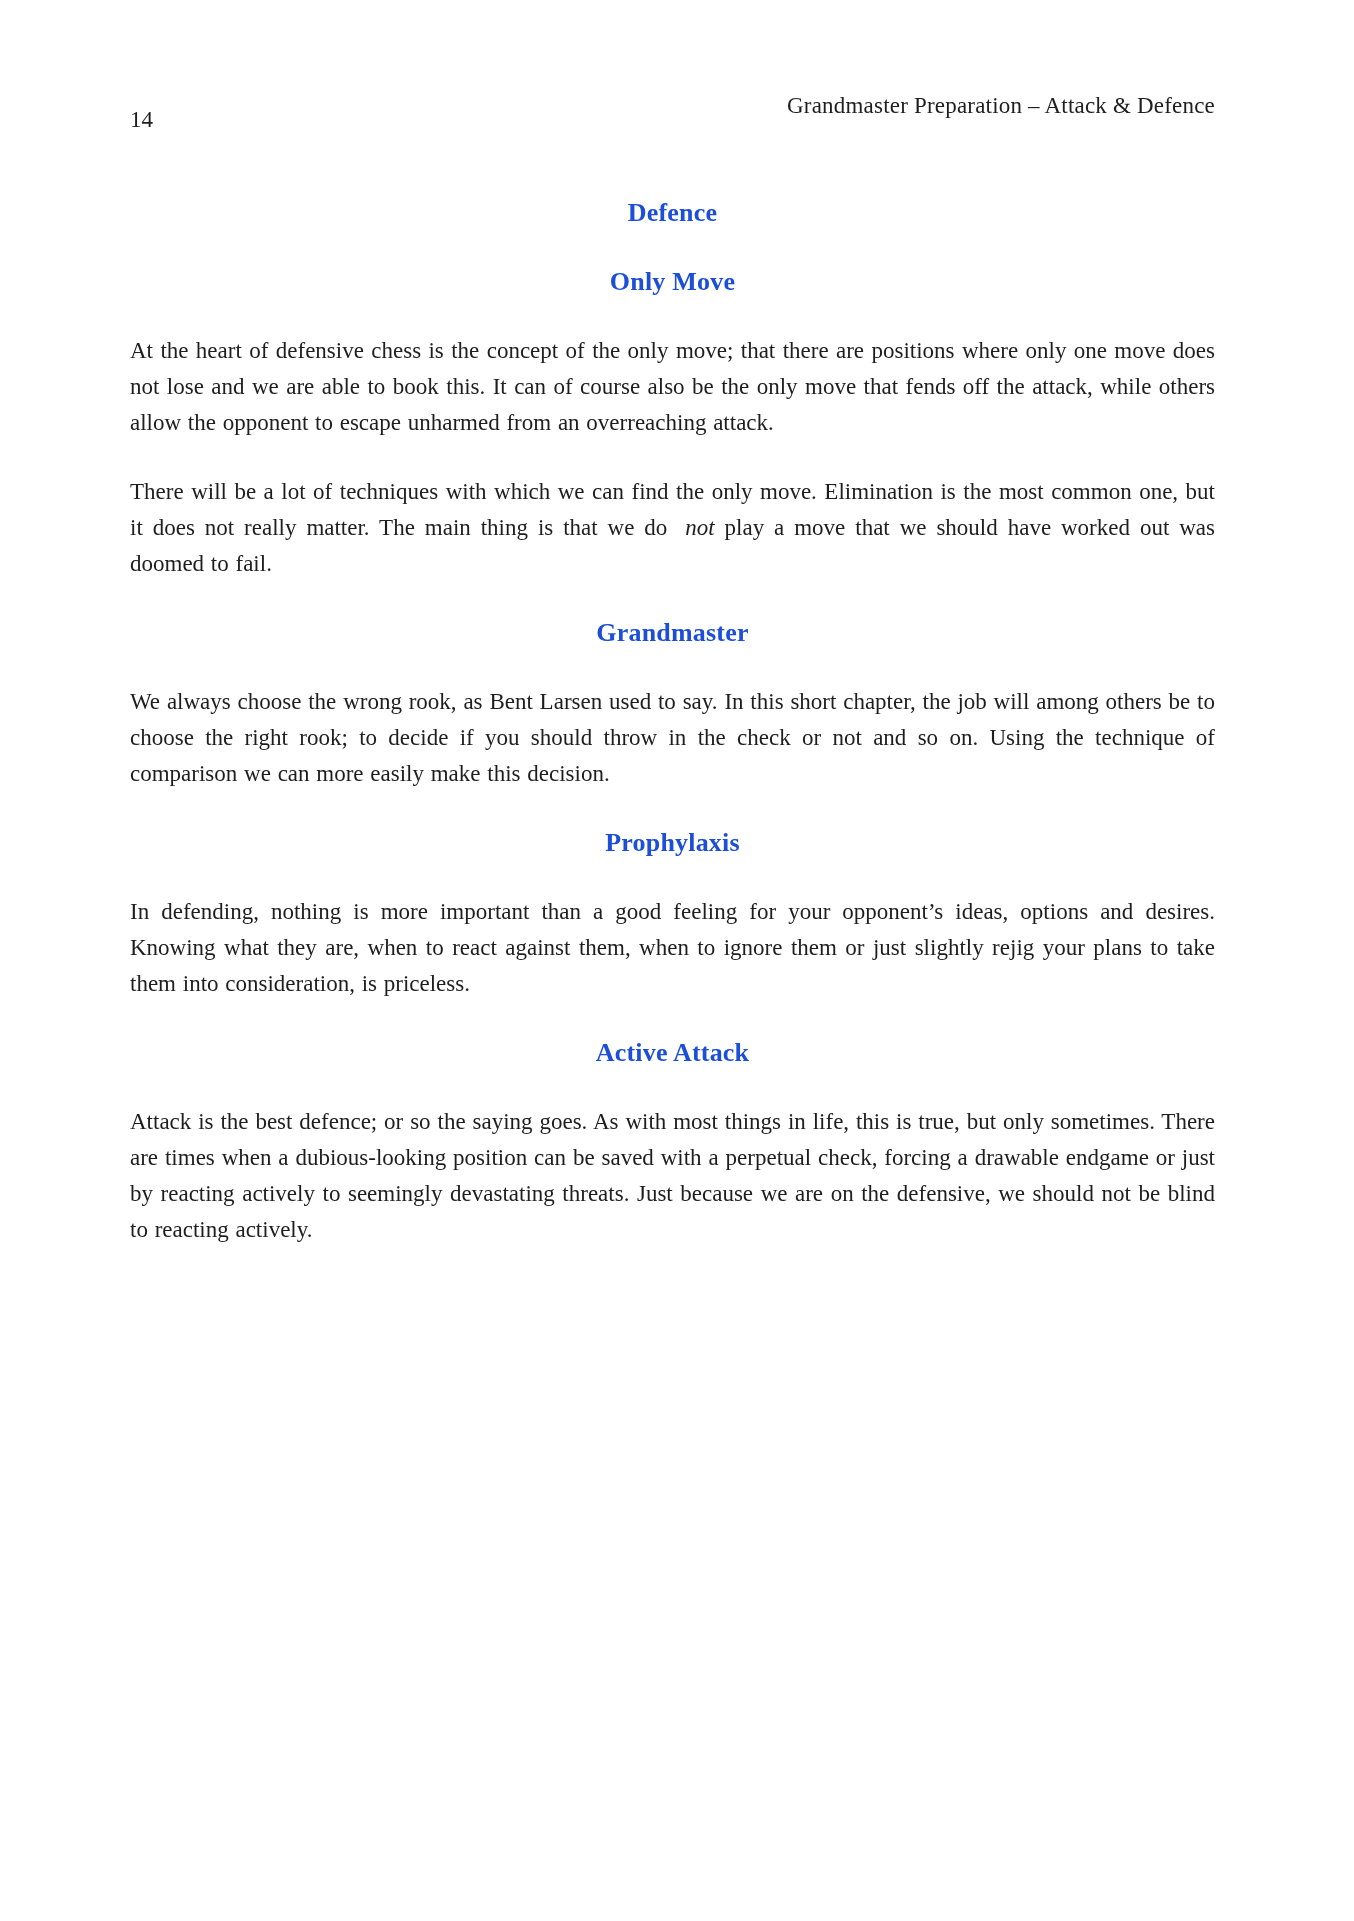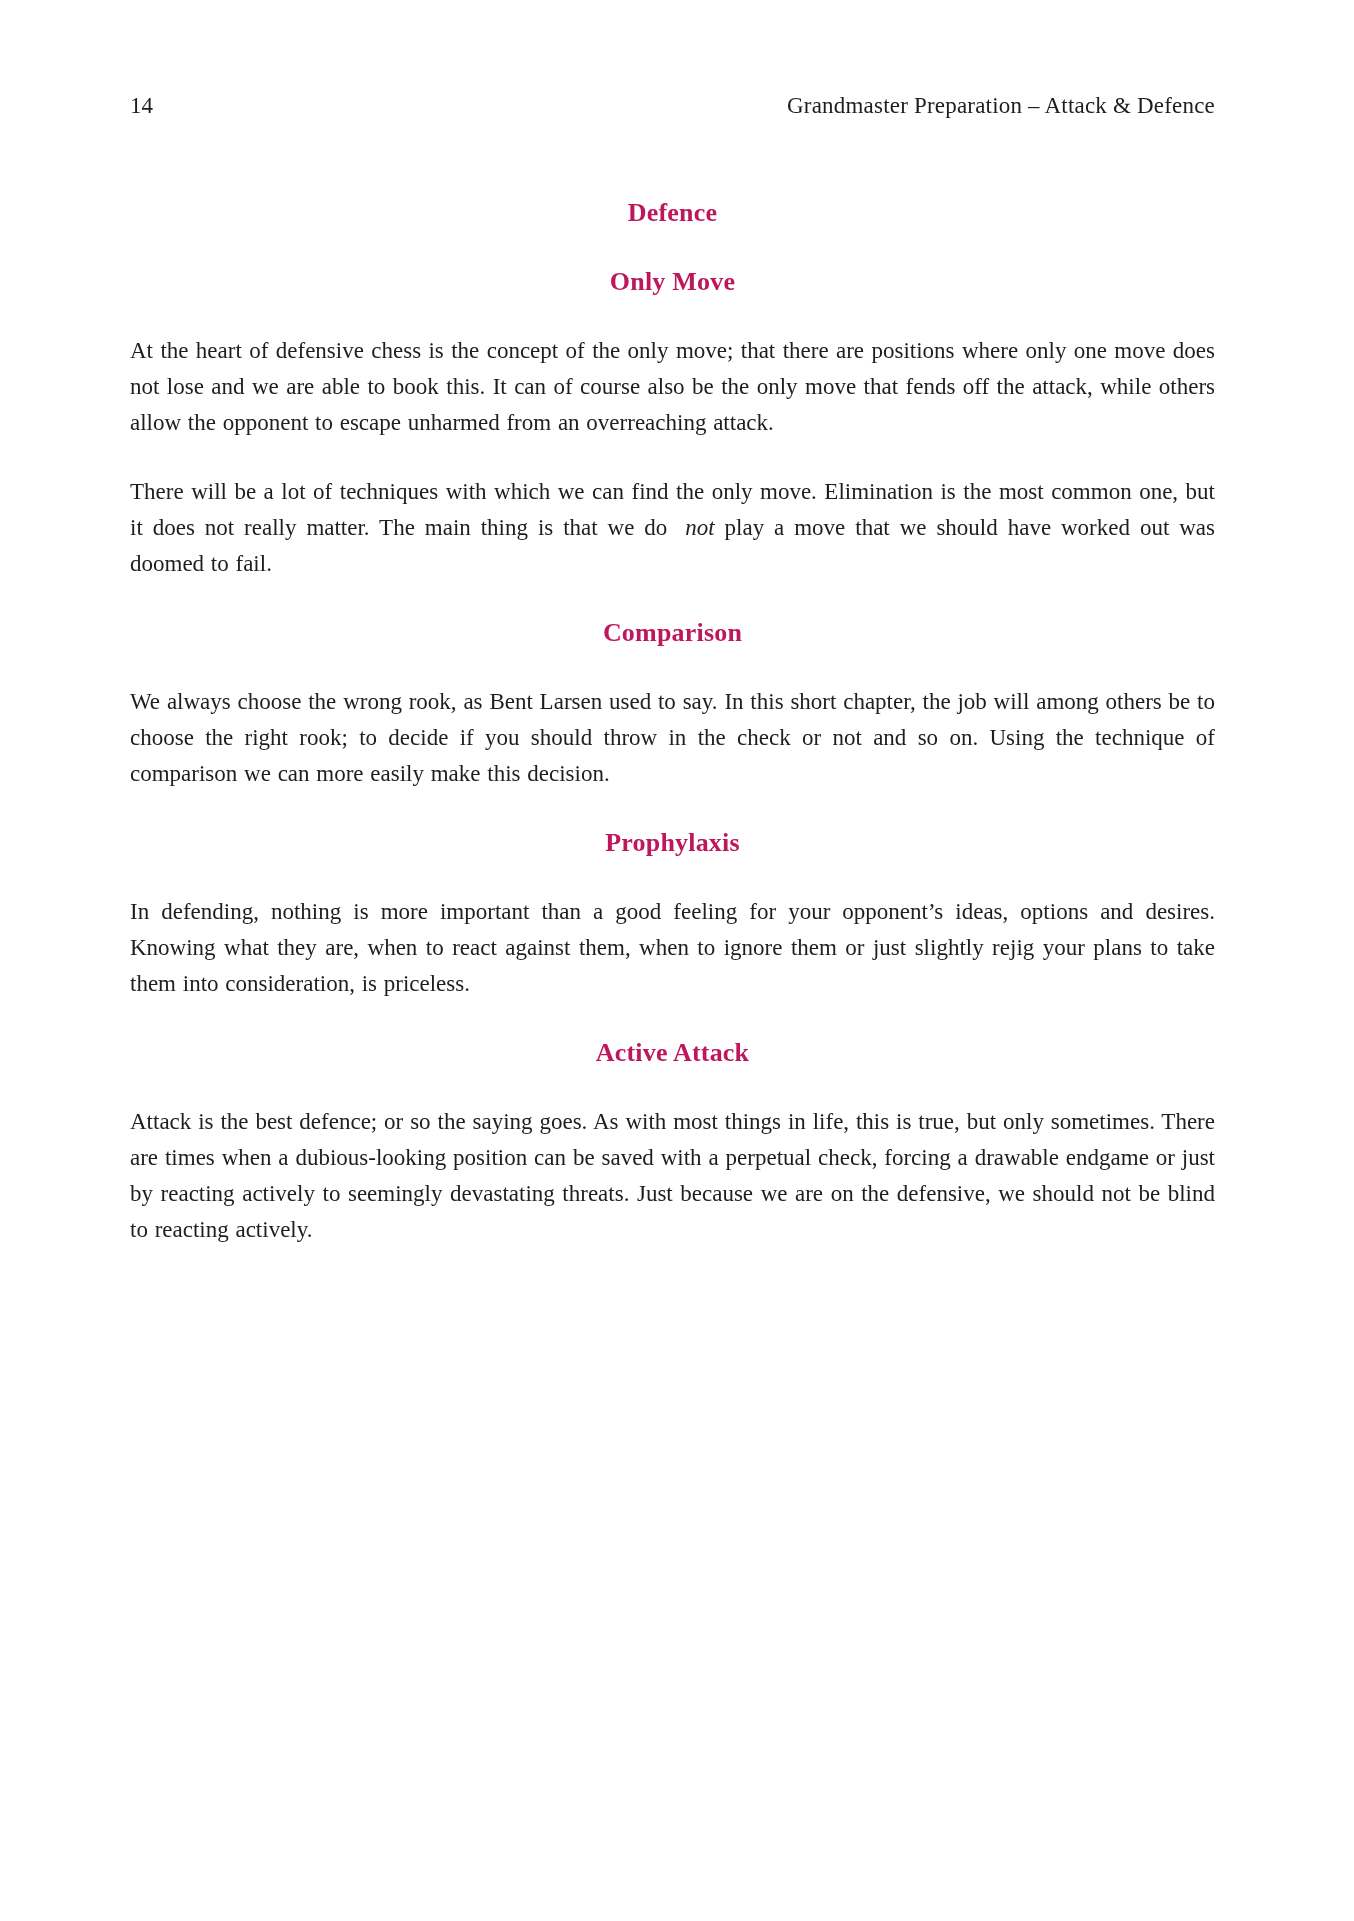--- a/index.html
+++ b/index.html
@@ -21,33 +21,33 @@
   .page-header {
     position: relative;
     height: 36px;
     line-height: 36px;
     font-size: 23px;
     margin-bottom: 71px;
   }
   .page-number {
     position: absolute;
     left: 0;
-    top: 0;
+    top: 14px;
   }
   .running-title {
     text-align: right;
     letter-spacing: 0.2px;
   }
   .section-heading {
     font-size: 26px;
     font-weight: bold;
     text-align: center;
     line-height: 36px;
     margin: 33px 0;
-    color: #be185d;
+    color: #1d4ed8;
     letter-spacing: 0.2px;
   }
   .para {
     font-size: 23px;
     line-height: 36px;
     text-align: justify;
     margin: 33px 0;
     word-spacing: 1px;
   }
   .para em { font-style: italic; margin-left: 8px; }
@@ -59,21 +59,21 @@
   <div class="content">
     <div class="page-header">
       <span class="page-number">14</span>
       <div class="running-title">Grandmaster Preparation – Attack &amp; Defence</div>
     </div>
     <main>
         <h2 class="section-heading">Defence</h2>
         <h2 class="section-heading">Only Move</h2>
         <p class="para">At the heart of defensive chess is the concept of the only move; that there are positions where only one move does not lose and we are able to book this. It can of course also be the only move that fends off the attack, while others allow the opponent to escape unharmed from an overreaching attack.</p>
         <p class="para">There will be a lot of techniques with which we can find the only move. Elimination is the most common one, but it does not really matter. The main thing is that we do <em>not</em> play a move that we should have worked out was doomed to fail.</p>
-        <h2 class="section-heading">Comparison</h2>
+        <h2 class="section-heading">Grandmaster</h2>
         <p class="para">We always choose the wrong rook, as Bent Larsen used to say. In this short chapter, the job will among others be to choose the right rook; to decide if you should throw in the check or not and so on. Using the technique of comparison we can more easily make this decision.</p>
         <h2 class="section-heading">Prophylaxis</h2>
         <p class="para">In defending, nothing is more important than a good feeling for your opponent’s ideas, options and desires. Knowing what they are, when to react against them, when to ignore them or just slightly rejig your plans to take them into consideration, is priceless.</p>
         <h2 class="section-heading">Active Attack</h2>
         <p class="para">Attack is the best defence; or so the saying goes. As with most things in life, this is true, but only sometimes. There are times when a dubious-looking position can be saved with a perpetual check, forcing a drawable endgame or just by reacting actively to seemingly devastating threats. Just because we are on the defensive, we should not be blind to reacting actively.</p>
       </main>
   </div>
 </div>
 
 </body></html>

